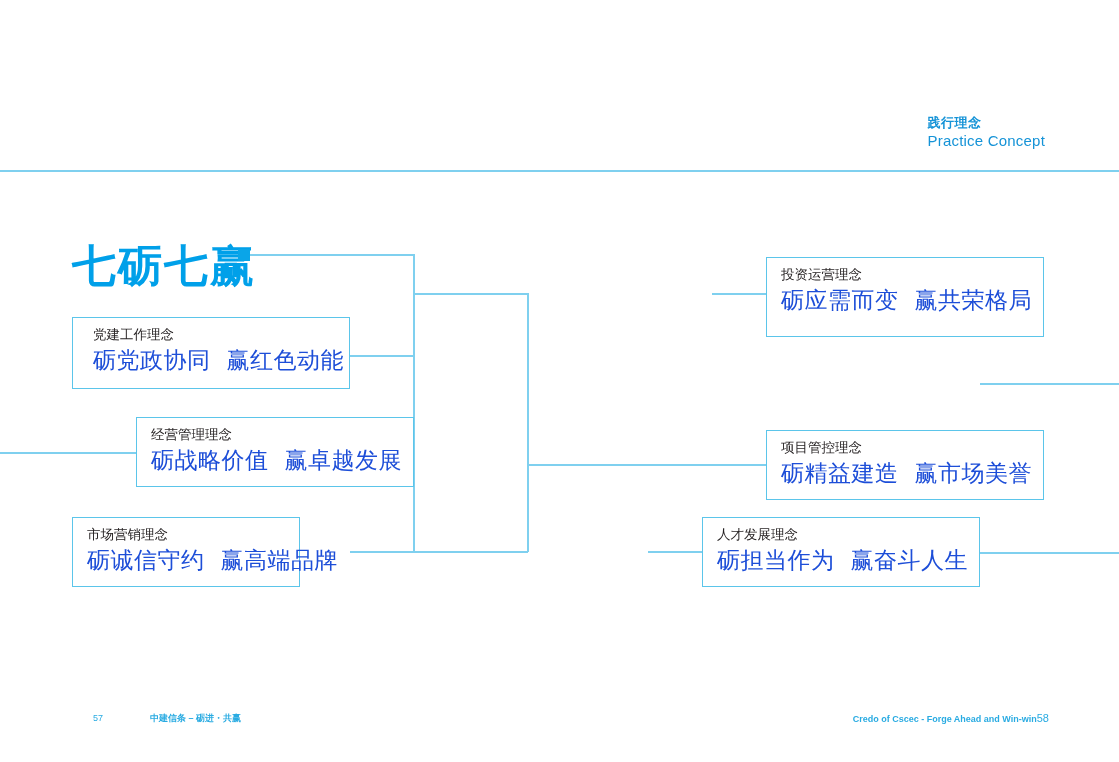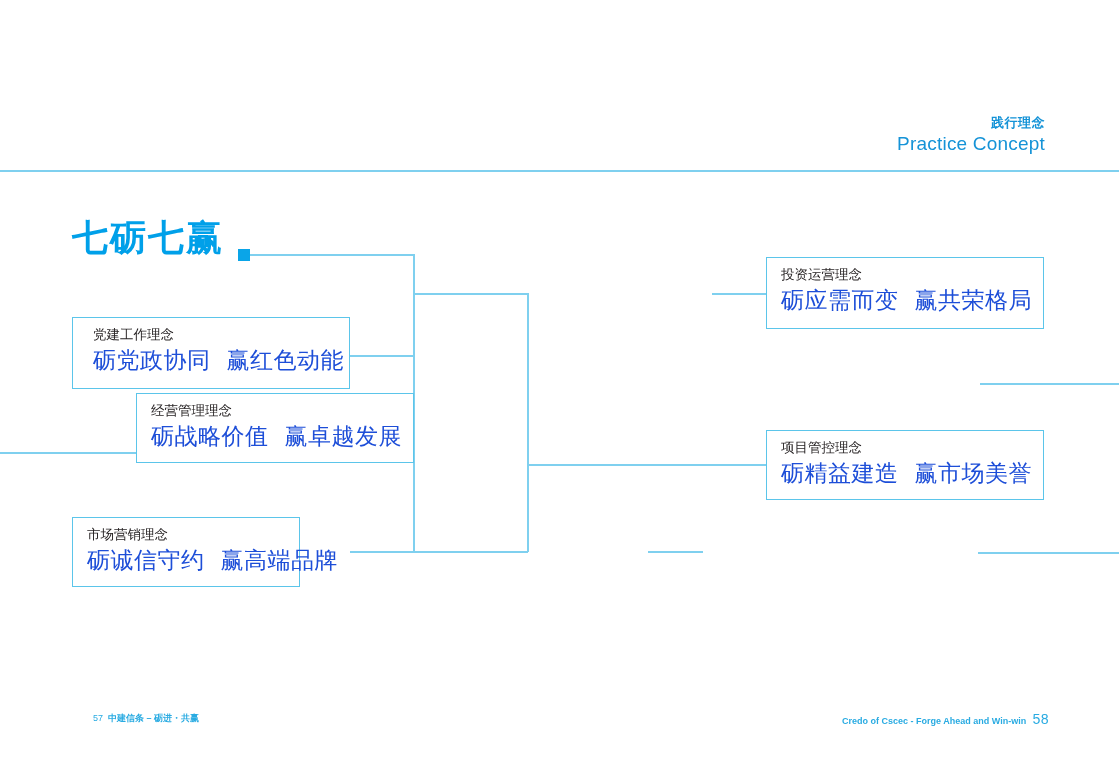--- a/index.html
+++ b/index.html
@@ -17,50 +17,49 @@
     height: 762px;
     background: #ffffff;
     overflow: hidden;
   }
 
   
   .header-block {
     position: absolute;
     right: 74px;
     top: 115px;
-    text-align: right;
     line-height: 1.25;
   }
   .header-cn {
     font-size: 13px;
     font-weight: bold;
     color: #1593d7;
     letter-spacing: 0.5px;
   }
   .header-en {
-    font-size: 19px;
+    font-size: 15px;
     color: #1593d7;
     letter-spacing: 0.2px;
     margin-top: 1px;
   }
   .header-rule {
     position: absolute;
     left: 0;
     top: 170px;
     width: 1119px;
     height: 2px;
     background: #7fd0ef;
   }
 
   
   .main-title {
     position: absolute;
     left: 72px;
-    top: 220px;
-    font-size: 36px;
+    top: 244px;
+    font-size: 44px;
     font-weight: bold;
     color: #00a0e9;
     letter-spacing: 2px;
     line-height: 1;
     white-space: nowrap;
   }
   .title-marker {
     position: absolute;
     left: 238px;
     top: 249px;
@@ -108,32 +107,32 @@
     top: 712px;
     font-size: 9px;
     color: #29abe2;
     white-space: nowrap;
   }
   .footer-left .pg {
     font-weight: normal;
     margin-right: 5px;
     padding-left: 23px;
   }
-  .footer-left .txt { font-weight: bold; }
+  .footer-left .txt { font-weight: bold; margin-left: 42px; }
   .footer-right {
     position: absolute;
     right: 70px;
     top: 712px;
     font-size: 9px;
     color: #29abe2;
     white-space: nowrap;
     text-align: right;
   }
   .footer-right .txt { font-weight: bold; text-align: center; }
-  .footer-right .pg { margin-left: 6px; font-size: 14px; font-family: Liberation Mono, monospace; }
+  .footer-right .pg { font-size: 11px; }
 </style>
 </head>
 <body>
 
 <div id="page">
 
   <div class="header-block">
     <div class="header-cn">践行理念</div>
     <div class="header-en">Practice Concept</div>
   </div>
@@ -170,49 +169,55 @@
 
   <div class="ln lh" style="left:978px; top:552px; width:141px;"></div>
 
   <div class="box" style="left:72px; top:317px; width:278px; height:72px;padding-left:20px;">
     <div class="box-label">党建工作理念</div>
     <div class="box-slogan">
       <span>砺党政协同</span><span class="gap"></span><span>赢红色动能</span>
     </div>
   </div>
 
-  <div class="box" style="left:136px; top:393px; width:278px; height:70px;">
+  <div class="box" style="left:136px; top:417px; width:278px; height:70px;">
     <div class="box-label">经营管理理念</div>
     <div class="box-slogan">
       <span>砺战略价值</span><span class="gap"></span><span>赢卓越发展</span>
     </div>
   </div>
 
   <div class="box" style="left:72px; top:517px; width:228px; height:70px;">
     <div class="box-label">市场营销理念</div>
     <div class="box-slogan">
       <span>砺诚信守约</span><span class="gap"></span><span>赢高端品牌</span>
     </div>
   </div>
 
-  <div class="box" style="left:766px; top:257px; width:278px; height:72px;">
+  <div class="box" style="left:766px; top:257px; width:278px; height:80px;">
     <div class="box-label">投资运营理念</div>
     <div class="box-slogan">
       <span>砺应需而变</span><span class="gap"></span><span>赢共荣格局</span>
     </div>
   </div>
 
 
   <div class="box" style="left:766px; top:430px; width:278px; height:70px;">
     <div class="box-label">项目管控理念</div>
     <div class="box-slogan">
       <span>砺精益建造</span><span class="gap"></span><span>赢市场美誉</span>
     </div>
   </div>
 
+  <div class="box" style="left:702px; top:517px; width:278px; height:70px;">
+    <div class="box-label">人才发展理念</div>
+    <div class="box-slogan">
+      <span>砺担当作为</span><span class="gap"></span><span>赢奋斗人生</span>
+    </div>
+  </div>
 
   <div class="footer-left">
     <span class="pg">57</span><span class="txt">中建信条 – 砺进・共赢</span>
   </div>
   <div class="footer-right">
     <span class="txt">Credo of Cscec - Forge Ahead and Win-win</span><span class="pg">58</span>
   </div>
 
 </div>
 

